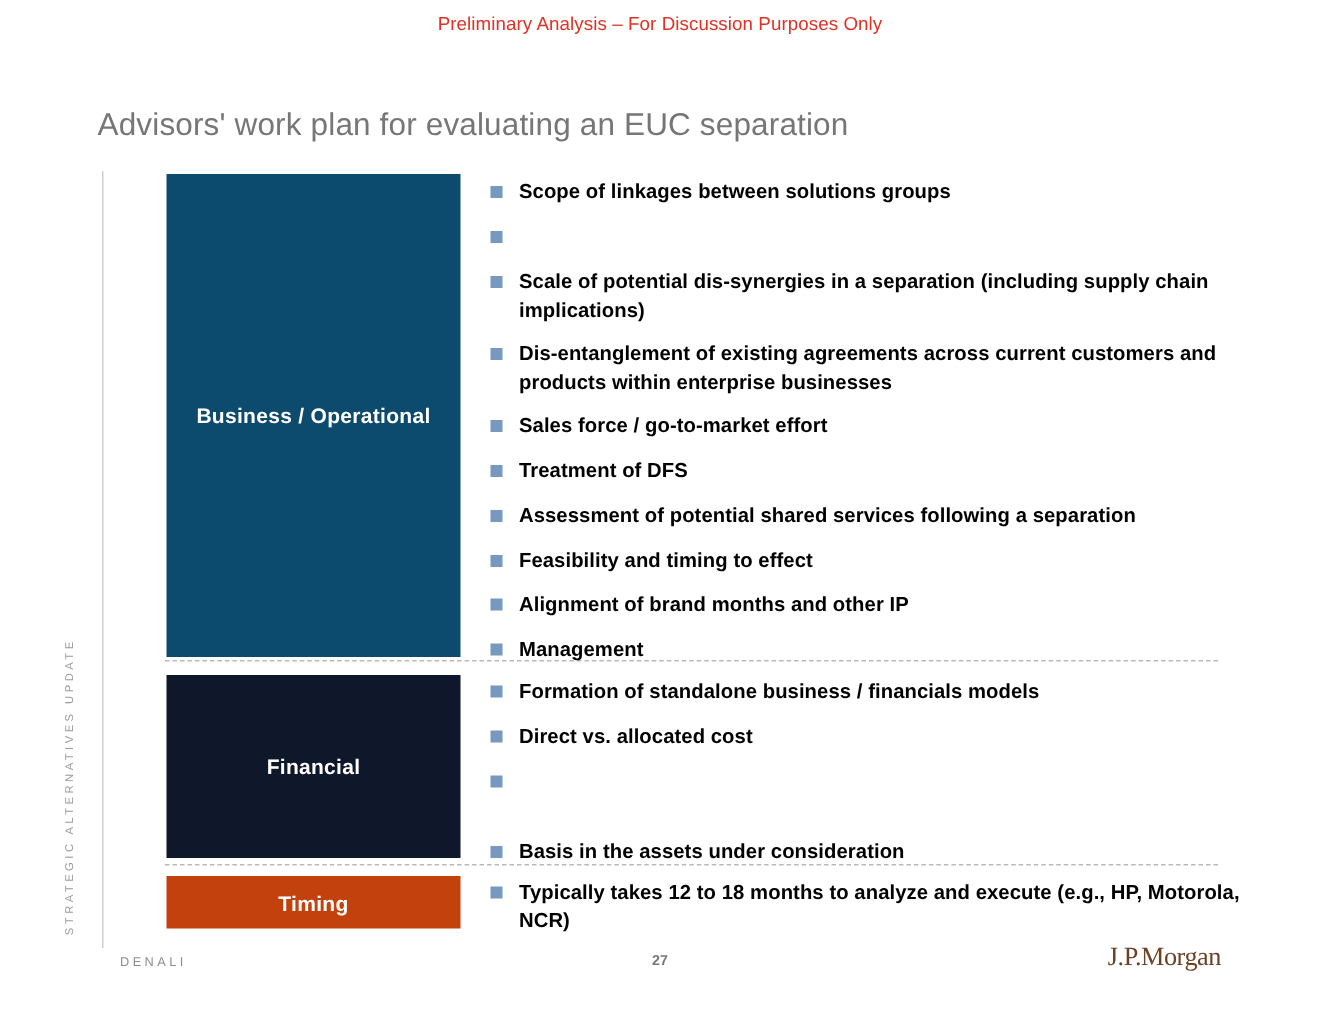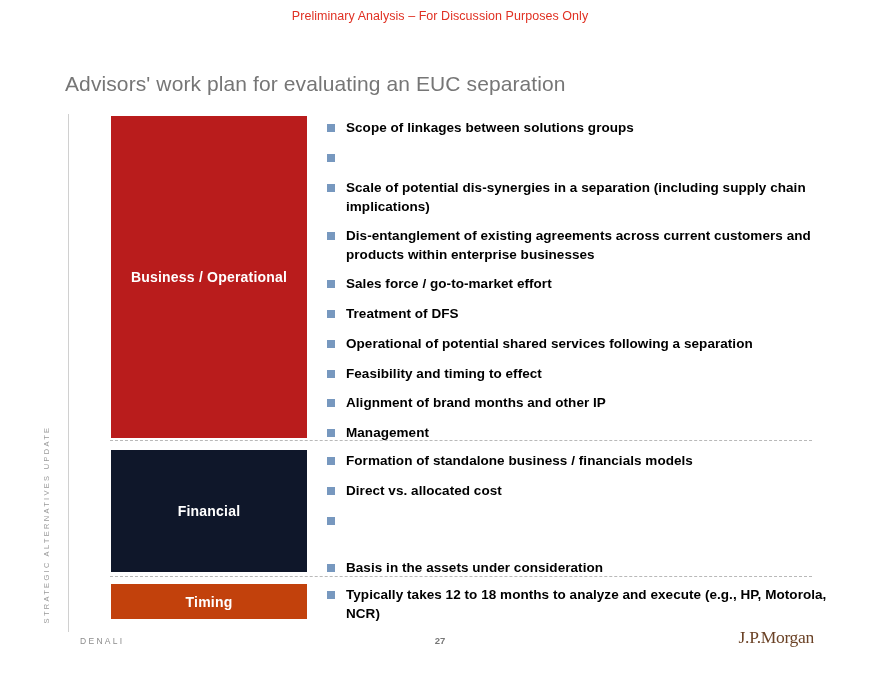--- a/index.html
+++ b/index.html
@@ -171,35 +171,35 @@
   <div class="header-center">Preliminary Analysis – For Discussion Purposes Only</div>
 </div>
 
 <div class="slide-title">Advisors' work plan for evaluating an EUC separation</div>
 
 <div class="rail-line"></div>
 <div class="rail-text">STRATEGIC ALTERNATIVES UPDATE</div>
 
 <div class="content">
 
-  <div class="cat-box" id="box-0" style="top: 116px; height: 322px; background: #b91c1c;">Business / Operational</div>
+  <div class="cat-box" id="box-0" style="top: 116px; height: 322px; background: #0c4a6e;">Business / Operational</div>
   <div class="cat-box" id="box-1" style="top: 450px; height: 122px; background: #0f172a;">Financial</div>
   <div class="cat-box" id="box-2" style="top: 584px; height: 35px; background: #c2410c;">Timing</div>
 
   <div class="divider" id="div-0" style="top: 440px;"></div>
   <div class="divider" id="div-1" style="top: 576px;"></div>
 
   <div class="bullets">
     <div class="bullet-row" id="b-0" style="top: 119px;"><span class="marker" style="background: rgb(119, 152, 191);"></span><span>Scope of linkages between solutions groups</span></div>
     <div class="bullet-row" id="b-1" style="top: 149px;"><span class="marker" style="background: rgb(119, 152, 191);"></span></div>
     <div class="bullet-row" id="b-2" style="top: 179px;"><span class="marker" style="background: rgb(119, 152, 191);"></span><span>Scale of potential dis-synergies in a separation (including supply chain implications)</span></div>
     <div class="bullet-row" id="b-3" style="top: 227px;"><span class="marker" style="background: rgb(119, 152, 191);"></span><span>Dis-entanglement of existing agreements across current customers and products within enterprise businesses</span></div>
     <div class="bullet-row" id="b-4" style="top: 275px;"><span class="marker" style="background: rgb(119, 152, 191);"></span><span>Sales force / go-to-market effort</span></div>
     <div class="bullet-row" id="b-5" style="top: 305px;"><span class="marker" style="background: rgb(119, 152, 191);"></span><span>Treatment of DFS</span></div>
-    <div class="bullet-row" id="b-6" style="top: 335px;"><span class="marker" style="background: rgb(119, 152, 191);"></span><span>Operational of potential shared services following a separation</span></div>
+    <div class="bullet-row" id="b-6" style="top: 335px;"><span class="marker" style="background: rgb(119, 152, 191);"></span><span>Assessment of potential shared services following a separation</span></div>
     <div class="bullet-row" id="b-7" style="top: 365px;"><span class="marker" style="background: rgb(119, 152, 191);"></span><span>Feasibility and timing to effect</span></div>
     <div class="bullet-row" id="b-8" style="top: 394px;"><span class="marker" style="background: rgb(119, 152, 191);"></span><span>Alignment of brand months and other IP</span></div>
     <div class="bullet-row" id="b-9" style="top: 424px;"><span class="marker" style="background: rgb(119, 152, 191);"></span><span>Management</span></div>
 
     <div class="bullet-row" id="b-10" style="top: 452px;"><span class="marker" style="background: rgb(119, 152, 191);"></span><span>Formation of standalone business / financials models</span></div>
     <div class="bullet-row" id="b-11" style="top: 482px;"><span class="marker" style="background: rgb(119, 152, 191);"></span><span>Direct vs. allocated cost</span></div>
     <div class="bullet-row" id="b-12" style="top: 512px;"><span class="marker" style="background: rgb(119, 152, 191);"></span></div>
     <div class="bullet-row" id="b-13" style="top: 559px;"><span class="marker" style="background: rgb(119, 152, 191);"></span><span>Basis in the assets under consideration</span></div>
 
     <div class="bullet-row" id="b-14" style="top: 586px;"><span class="marker" style="background: rgb(119, 152, 191);"></span><span>Typically takes 12 to 18 months to analyze and execute (e.g., HP, Motorola, NCR)</span></div>

